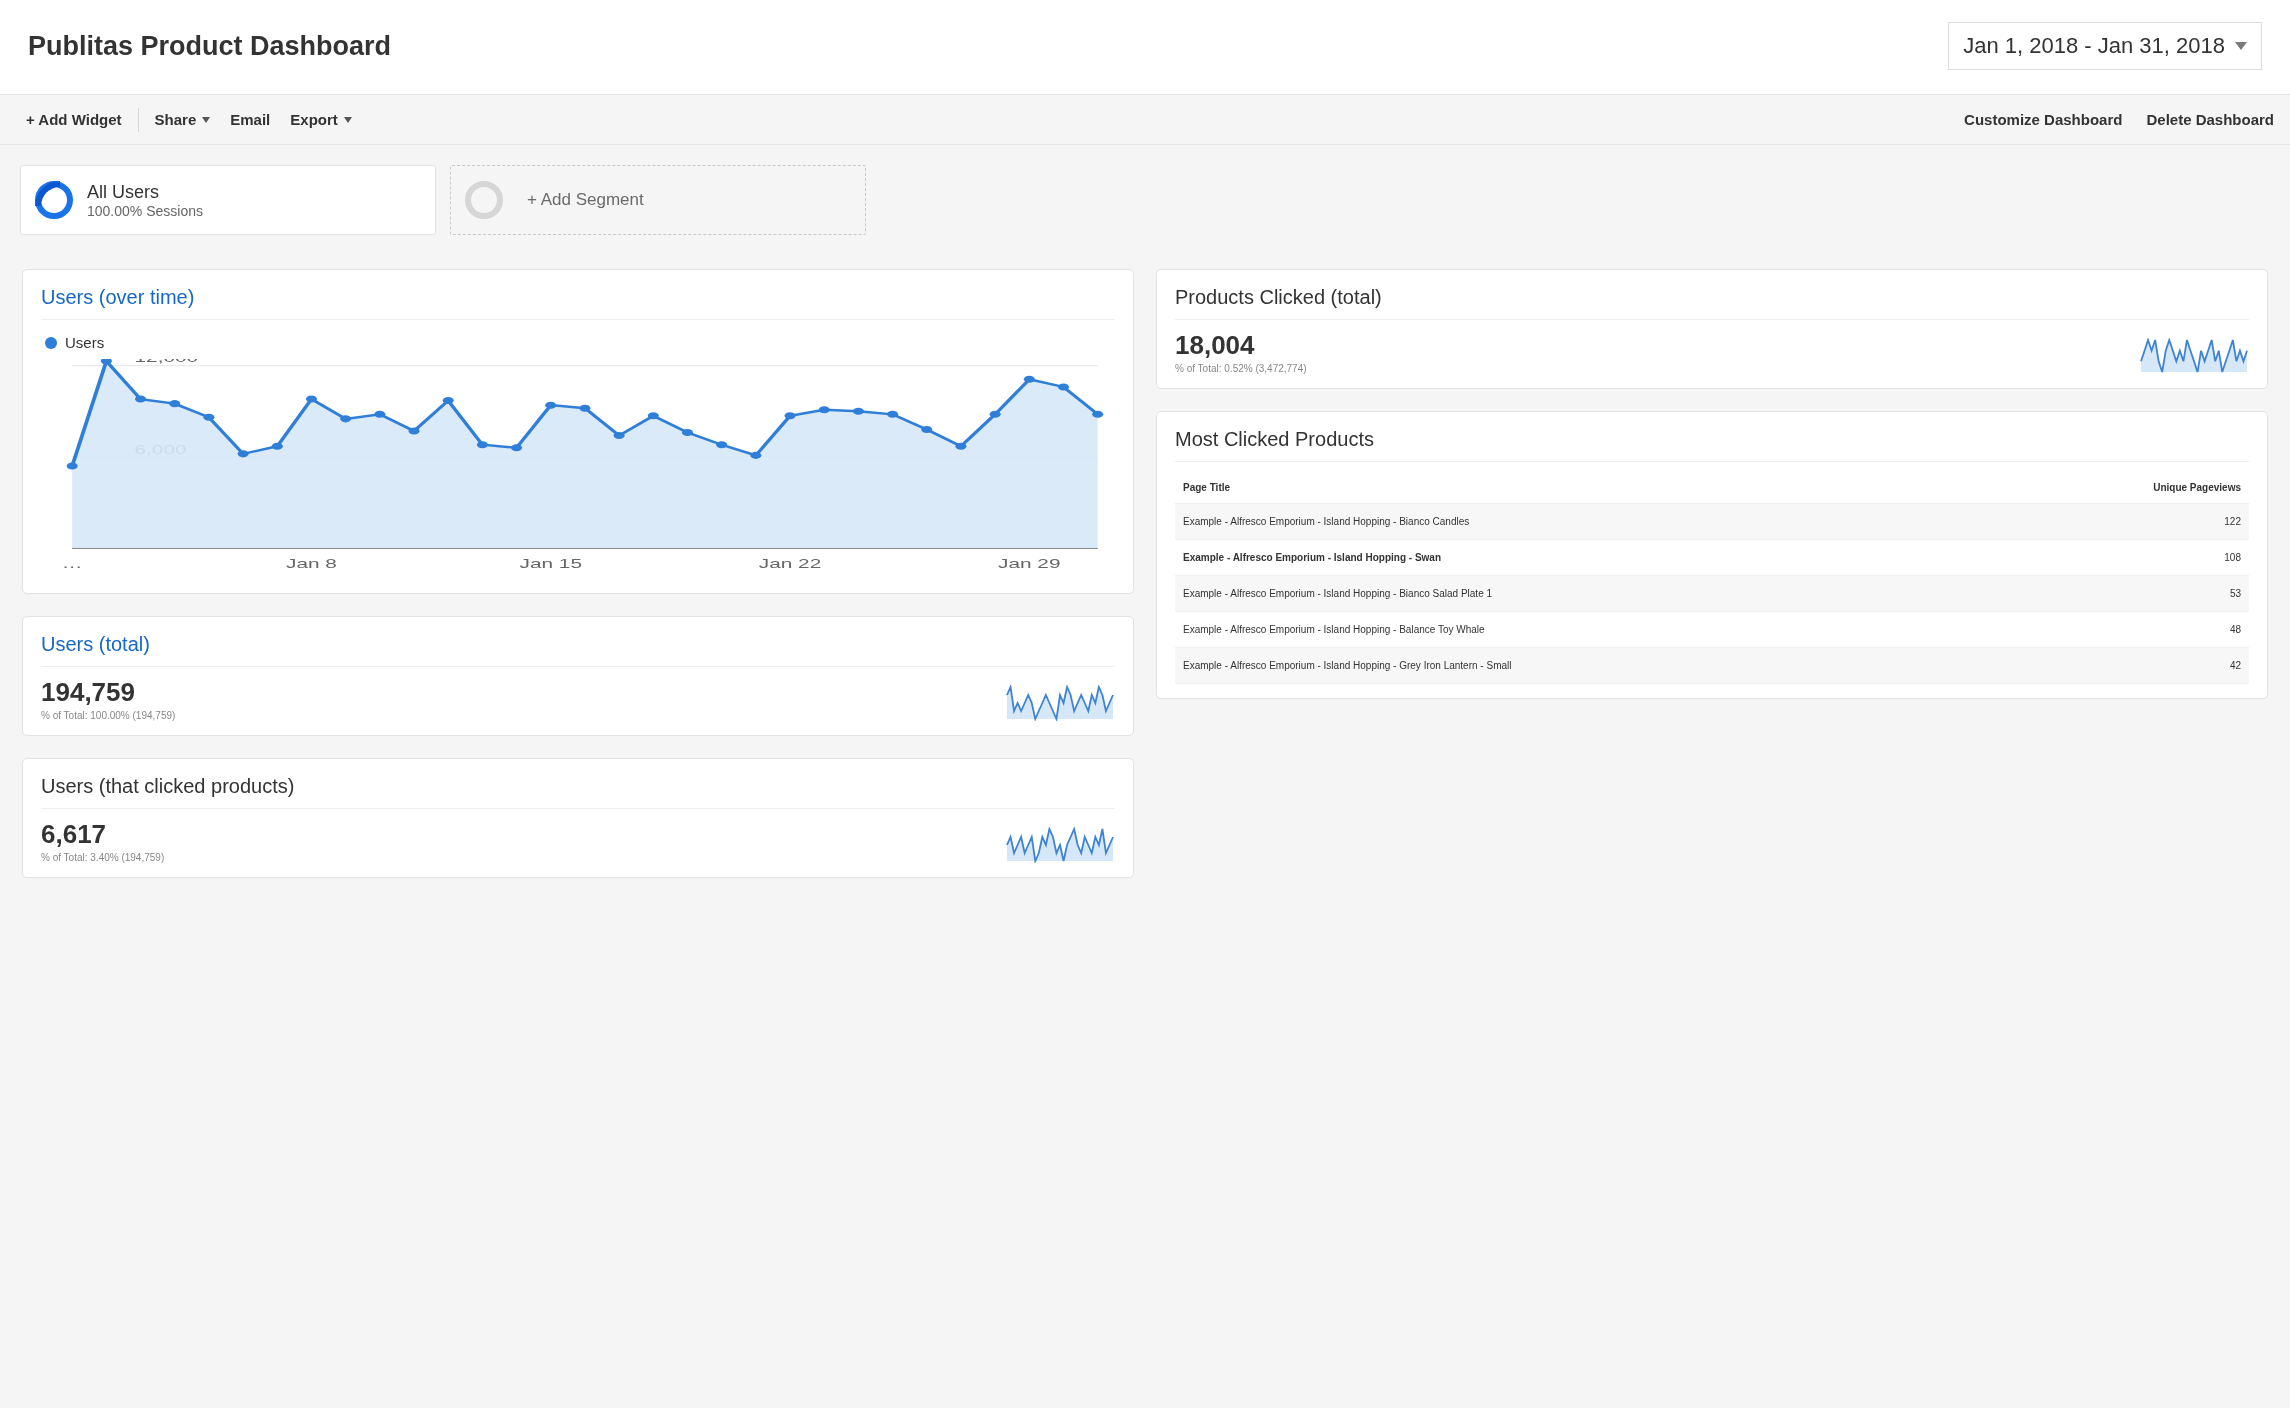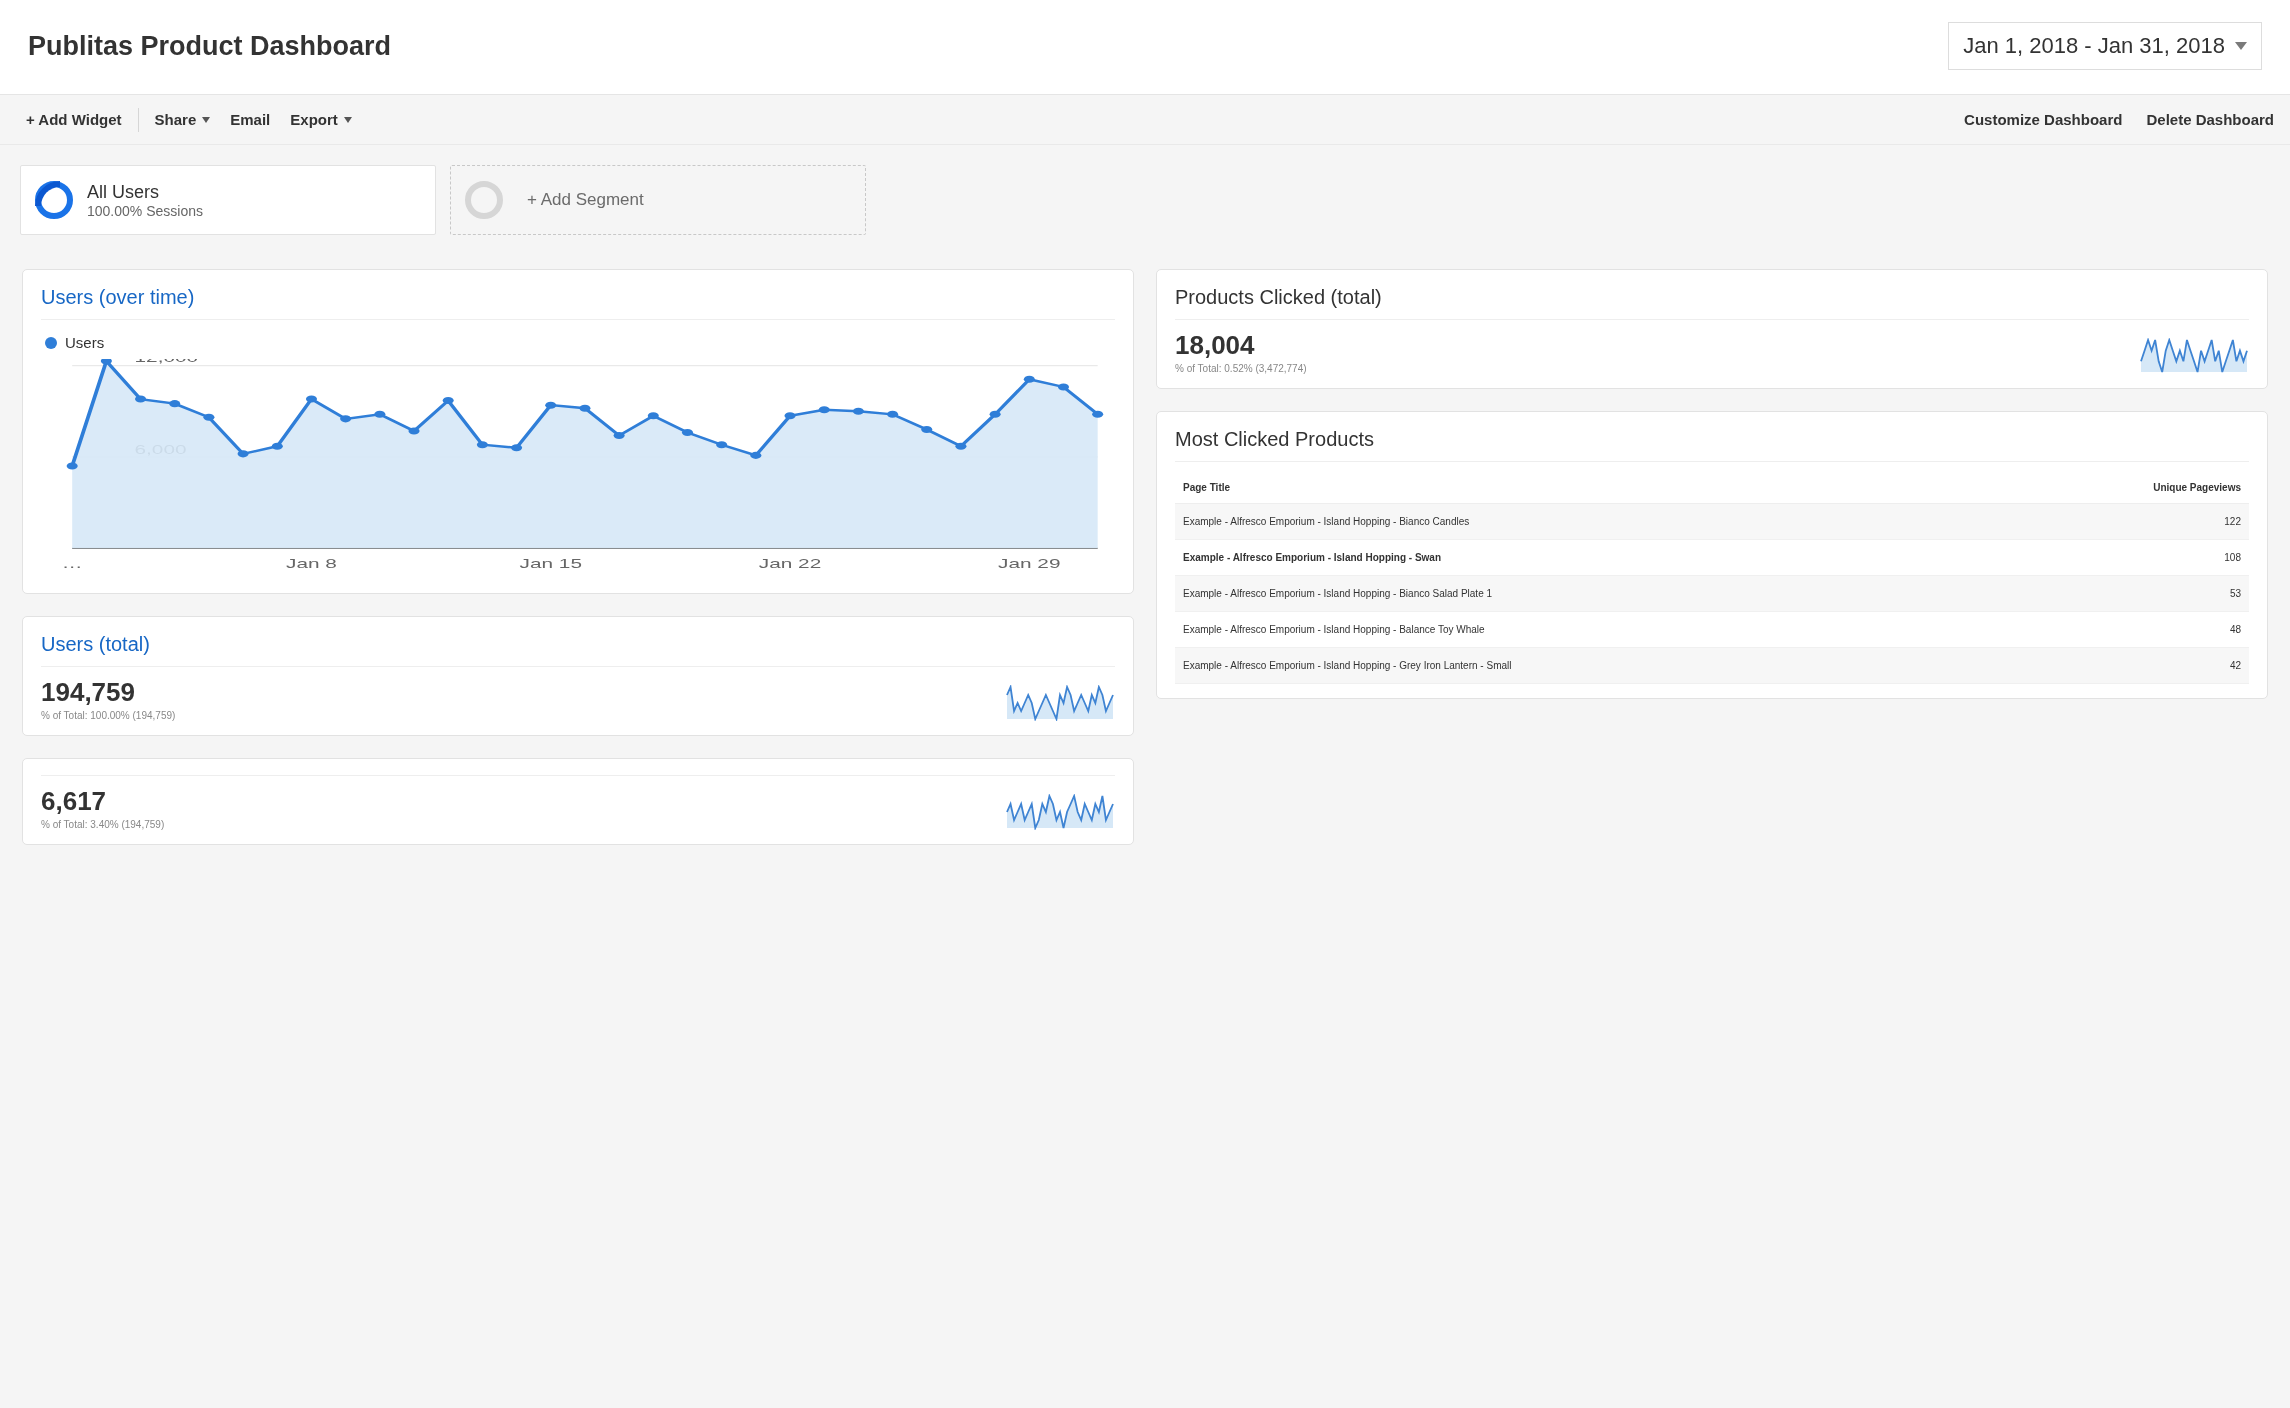--- a/index.html
+++ b/index.html
@@ -255,20 +255,21 @@
             <div class="metric-sub">% of Total: 100.00% (194,759)</div>
           </div>
           <svg class="sparkline" id="spark-users-total" viewBox="0 0 110 36">
               <path d="M2 10 L5.533333333333333 2 L9.066666666666666 26 L12.600000000000001 18 L16.133333333333333 26 L19.666666666666664 18 L23.200000000000003 10 L26.733333333333334 18 L30.266666666666666 34 L33.8 26 L37.33333333333333 18 L40.86666666666667 10 L44.400000000000006 18 L47.93333333333334 26 L51.46666666666667 34 L55 10 L58.53333333333333 18 L62.06666666666666 2 L65.6 10 L69.13333333333333 26 L72.66666666666666 18 L76.19999999999999 10 L79.73333333333333 18 L83.26666666666667 26 L86.80000000000001 10 L90.33333333333334 18 L93.86666666666667 2 L97.4 10 L100.93333333333334 26 L104.46666666666667 18 L108 10 L 108 34 L 2 34 Z" class="spark-area"></path>
               <path d="M2 10 L5.533333333333333 2 L9.066666666666666 26 L12.600000000000001 18 L16.133333333333333 26 L19.666666666666664 18 L23.200000000000003 10 L26.733333333333334 18 L30.266666666666666 34 L33.8 26 L37.33333333333333 18 L40.86666666666667 10 L44.400000000000006 18 L47.93333333333334 26 L51.46666666666667 34 L55 10 L58.53333333333333 18 L62.06666666666666 2 L65.6 10 L69.13333333333333 26 L72.66666666666666 18 L76.19999999999999 10 L79.73333333333333 18 L83.26666666666667 26 L86.80000000000001 10 L90.33333333333334 18 L93.86666666666667 2 L97.4 10 L100.93333333333334 26 L104.46666666666667 18 L108 10 " class="spark-line"></path>
             </svg>
         </div>
       </div>
 
       <div class="card">
+        <div class="card-title">Users (that clicked products)</div>
         <hr class="card-hr">
         <div class="metric-row">
           <div>
             <div class="metric-value">6,617</div>
             <div class="metric-sub">% of Total: 3.40% (194,759)</div>
           </div>
           <svg class="sparkline" id="spark-users-clicked" viewBox="0 0 110 36">
               <path d="M2 18 L5.533333333333333 10 L9.066666666666666 26 L12.600000000000001 18 L16.133333333333333 10 L19.666666666666664 26 L23.200000000000003 18 L26.733333333333334 10 L30.266666666666666 34 L33.8 26 L37.33333333333333 10 L40.86666666666667 18 L44.400000000000006 2 L47.93333333333334 10 L51.46666666666667 26 L55 18 L58.53333333333333 34 L62.06666666666666 18 L65.6 10 L69.13333333333333 2 L72.66666666666666 18 L76.19999999999999 26 L79.73333333333333 10 L83.26666666666667 18 L86.80000000000001 26 L90.33333333333334 10 L93.86666666666667 18 L97.4 2 L100.93333333333334 26 L104.46666666666667 18 L108 10 L 108 34 L 2 34 Z" class="spark-area"></path>
               <path d="M2 18 L5.533333333333333 10 L9.066666666666666 26 L12.600000000000001 18 L16.133333333333333 10 L19.666666666666664 26 L23.200000000000003 18 L26.733333333333334 10 L30.266666666666666 34 L33.8 26 L37.33333333333333 10 L40.86666666666667 18 L44.400000000000006 2 L47.93333333333334 10 L51.46666666666667 26 L55 18 L58.53333333333333 34 L62.06666666666666 18 L65.6 10 L69.13333333333333 2 L72.66666666666666 18 L76.19999999999999 26 L79.73333333333333 10 L83.26666666666667 18 L86.80000000000001 26 L90.33333333333334 10 L93.86666666666667 18 L97.4 2 L100.93333333333334 26 L104.46666666666667 18 L108 10 " class="spark-line"></path>
             </svg>

